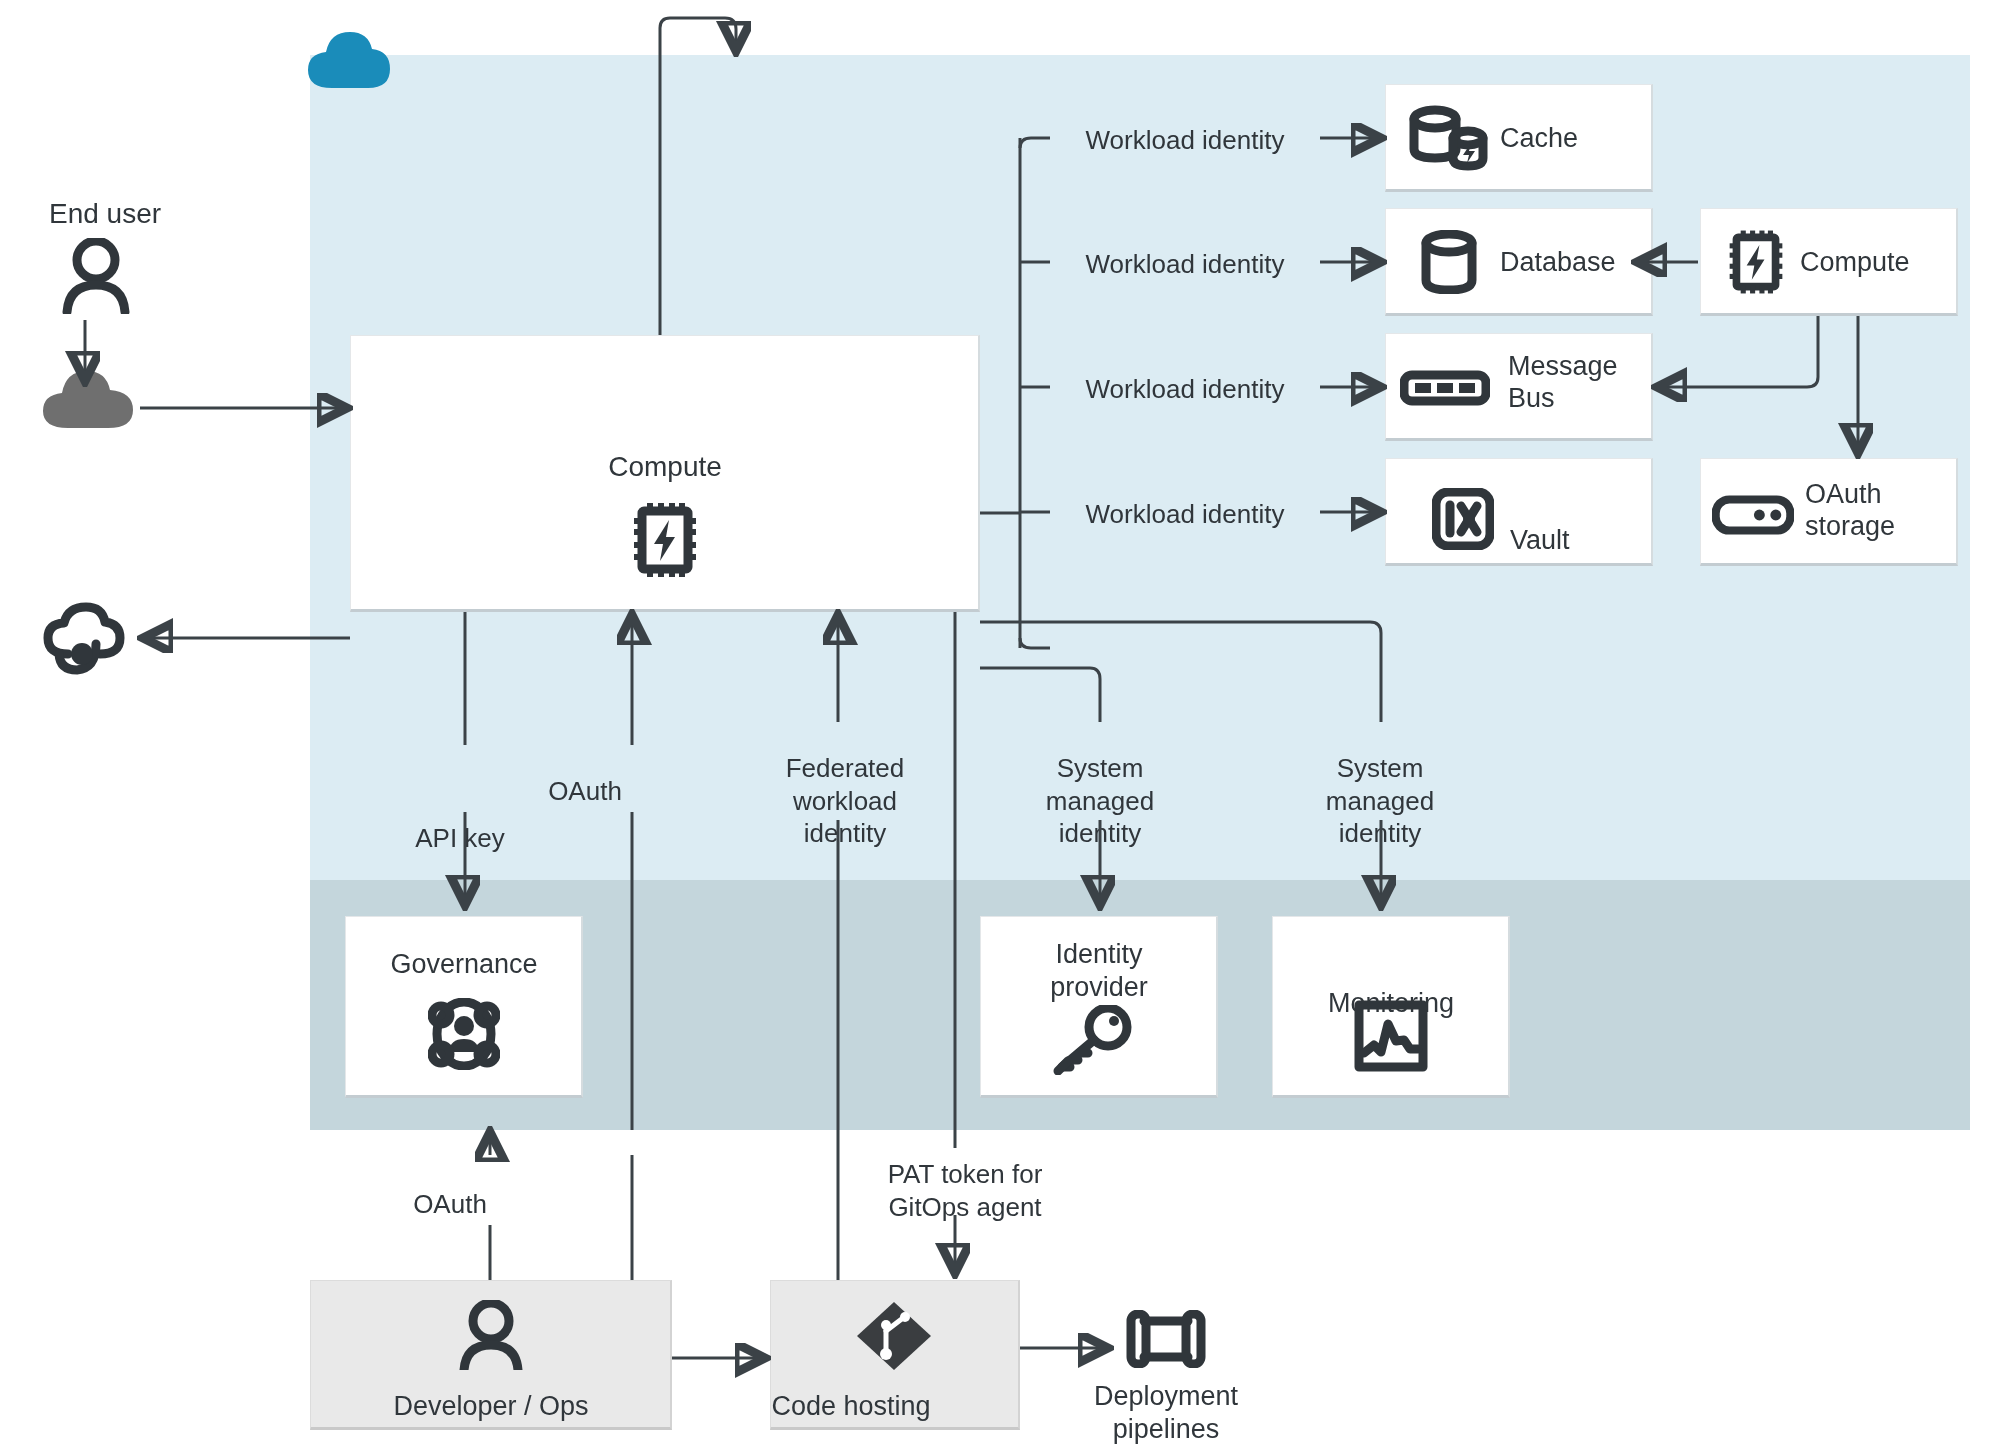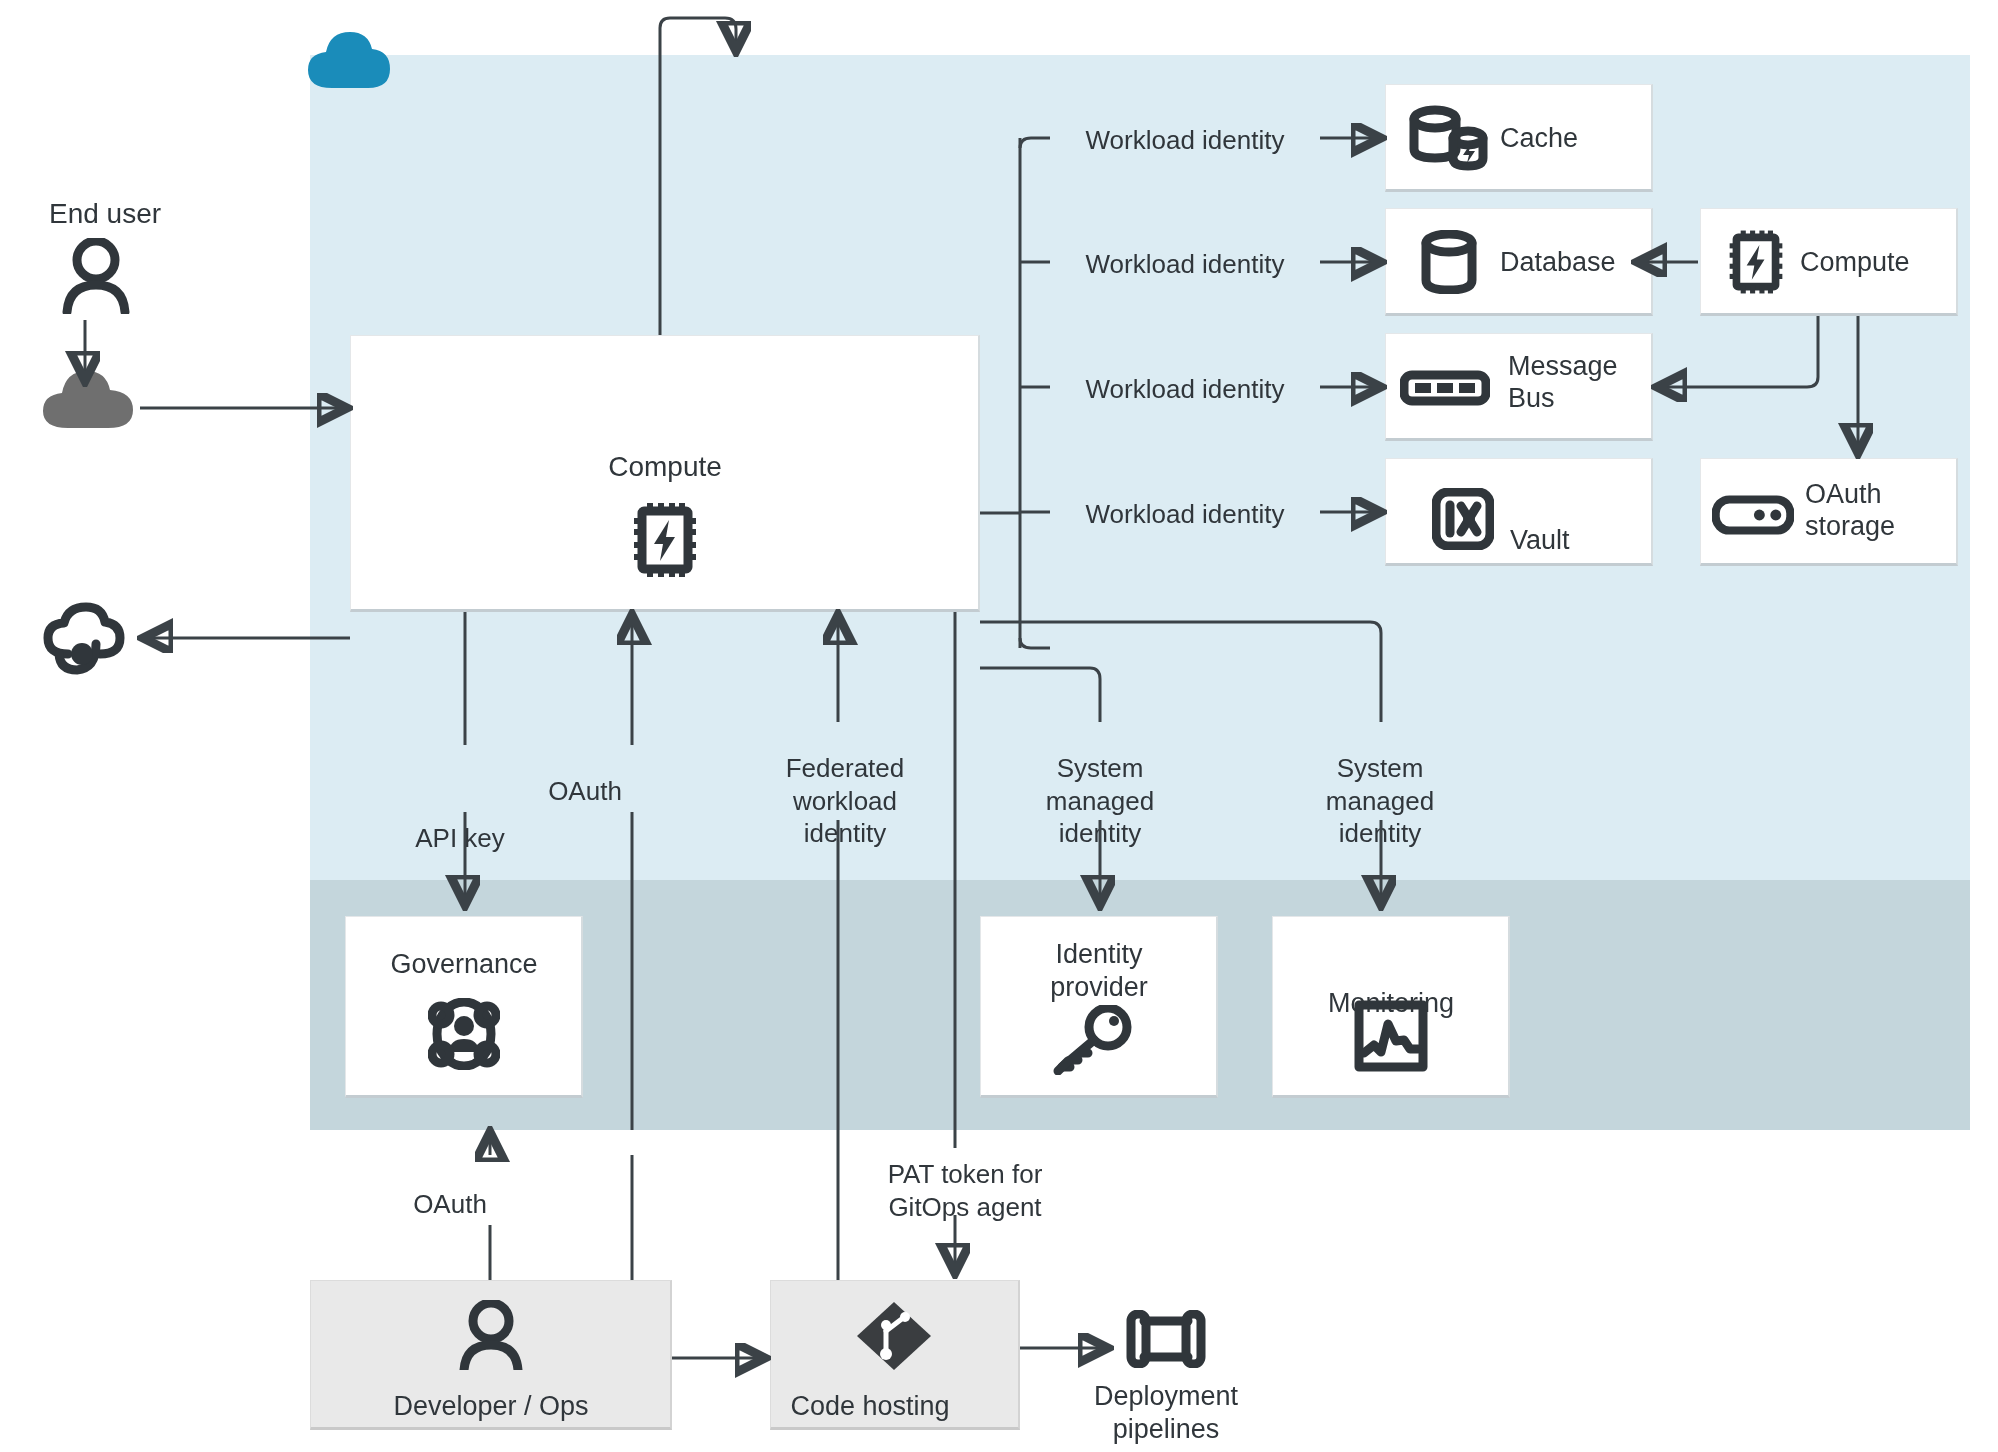--- a/index.html
+++ b/index.html
@@ -228,21 +228,21 @@
   <svg class="icon" style="left:855px;top:1300px;width:78px;height:72px;" viewBox="0 0 78 72">
     <path d="M39 2 L76 36 L39 70 L2 36 Z" fill="#3a3d40"></path>
     <g fill="none" stroke="#ffffff" stroke-width="5" stroke-linecap="round">
       <path d="M31 52 L31 28"></path>
       <path d="M31 31 L48 18"></path>
     </g>
     <circle cx="31" cy="54" r="6" fill="#ffffff"></circle>
     <circle cx="31" cy="25" r="5" fill="#ffffff"></circle>
     <circle cx="50" cy="17" r="5" fill="#ffffff"></circle>
   </svg>
-  <div class="box-label" style="left:745px;top:1390px;width:250px;font-size:27px;">Code hosting</div>
+  <div class="box-label" style="left:726px;top:1390px;width:250px;font-size:27px;">Code hosting</div>
 
   <svg class="icon" style="left:1126px;top:1310px;width:80px;height:58px;" viewBox="0 0 80 58">
     <rect x="5" y="4" width="15" height="50" rx="7" class="ik" stroke-width="8"></rect>
     <rect x="60" y="4" width="15" height="50" rx="7" class="ik" stroke-width="8"></rect>
     <line x1="18" y1="11" x2="62" y2="11" class="ik" stroke-width="8"></line>
     <line x1="18" y1="47" x2="62" y2="47" class="ik" stroke-width="8"></line>
   </svg>
   <div class="box-label" style="left:1046px;top:1380px;width:240px;font-size:27px;white-space:pre-line;">Deployment
 pipelines</div>
 

